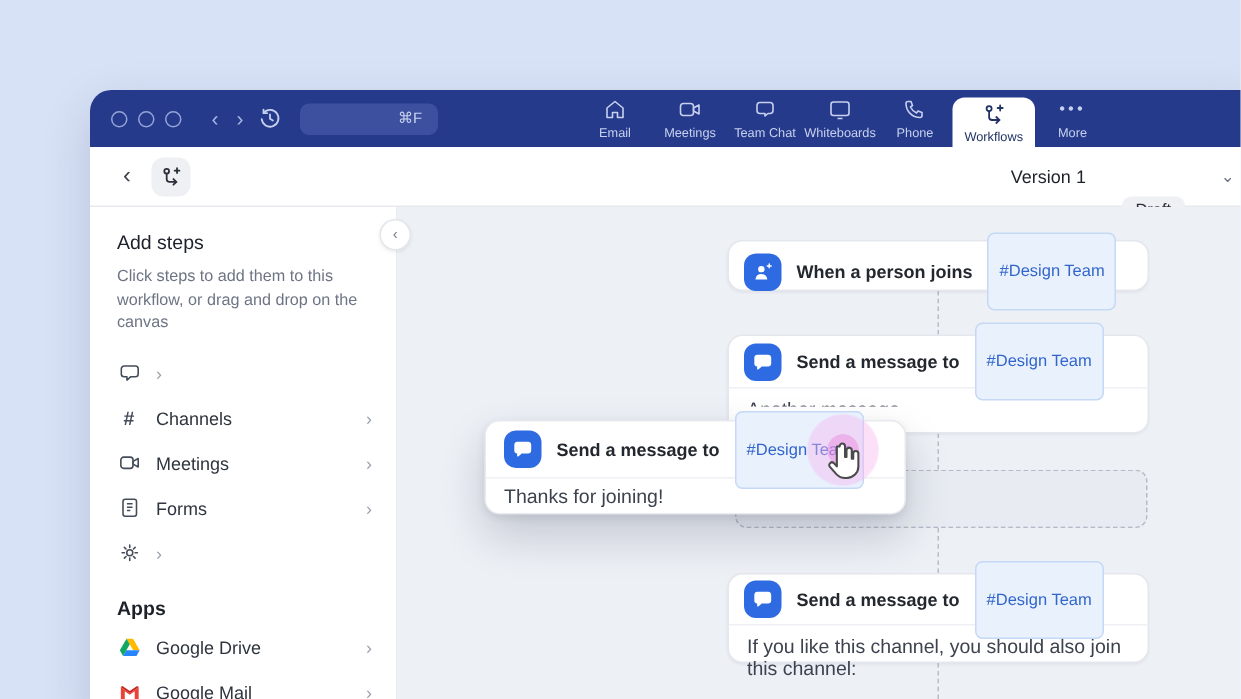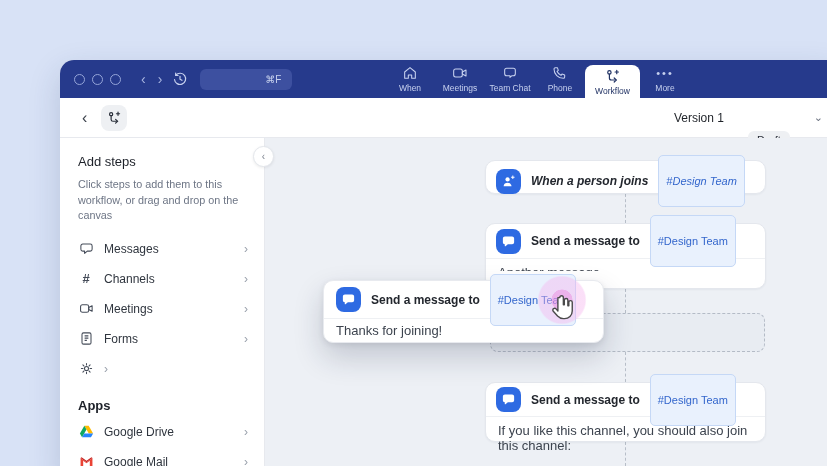--- a/index.html
+++ b/index.html
@@ -123,49 +123,56 @@
         </svg>
       <input placeholder="Search" style="">
       <span class="kbd">⌘F</span>
     </div>
 
     <div class="mainnav">
       <div class="navitem">
         <svg viewBox="0 0 24 24" fill="none" stroke="currentColor" stroke-width="1.6" stroke-linejoin="round">
             <path d="M4 10.5L12 4l8 6.5V20h-5.5v-5h-5v5H4z"></path>
           </svg>
-        <span class="nlabel">When</span>
+        <span class="nlabel">Email</span>
       </div>
       <div class="navitem">
         <svg viewBox="0 0 24 24" fill="none" stroke="currentColor" stroke-width="1.6" stroke-linejoin="round">
             <rect x="2.5" y="6" width="13" height="12" rx="3"></rect>
             <path d="M15.5 10.5L21 7.5v9l-5.5-3z"></path>
           </svg>
         <span class="nlabel">Meetings</span>
       </div>
       <div class="navitem">
         <svg viewBox="0 0 24 24" fill="none" stroke="currentColor" stroke-width="1.6" stroke-linejoin="round">
             <path d="M7 5h10a3 3 0 0 1 3 3v5a3 3 0 0 1-3 3h-2l-3 2.5V16H7a3 3 0 0 1-3-3V8a3 3 0 0 1 3-3z"></path>
           </svg>
         <span class="nlabel">Team Chat</span>
+      </div>
+      <div class="navitem">
+        <svg viewBox="0 0 24 24" fill="none" stroke="currentColor" stroke-width="1.6" stroke-linejoin="round">
+            <rect x="3" y="4.5" width="18" height="13.5" rx="2.5"></rect>
+            <path d="M9.5 21h5"></path>
+          </svg>
+        <span class="nlabel">Whiteboards</span>
       </div>
       <div class="navitem">
         <svg viewBox="0 0 24 24" fill="none" stroke="currentColor" stroke-width="1.6" stroke-linejoin="round">
             <path d="M5 4h3l1.5 4-2 1.5a12 12 0 0 0 6 6L15 13.5 19 15v3a2 2 0 0 1-2 2A14 14 0 0 1 3 6a2 2 0 0 1 2-2z"></path>
           </svg>
         <span class="nlabel">Phone</span>
       </div>
       <div class="navitem active">
         <svg viewBox="0 0 20 20" fill="none" stroke="currentColor" stroke-width="1.5" stroke-linecap="round">
             <circle cx="5.5" cy="5.5" r="2.1"></circle>
             <path d="M5.5 7.6v4.9a2.5 2.5 0 0 0 2.5 2.5h5.5"></path>
             <path d="M11.5 12.5l2.6 2.5-2.6 2.5"></path>
             <path d="M12.6 5h4.2M14.7 2.9v4.2"></path>
           </svg>
-        <span class="nlabel">Workflow</span>
+        <span class="nlabel">Workflows</span>
       </div>
       <div class="navitem">
         <span class="dots">•••</span>
         <span class="nlabel">More</span>
       </div>
     </div>
   </div>
 
   <div class="appheader">
     <span class="backchev">‹</span>
@@ -189,21 +196,20 @@
     <aside class="sidebar">
       <div class="sb-heading">Add steps</div>
       <div class="sb-desc">Click steps to add them to this workflow, or drag and drop on the canvas</div>
 
       <div class="sb-row">
         <span class="sicon">
           <svg viewBox="0 0 20 20" fill="none" stroke="#454c59" stroke-width="1.4" stroke-linejoin="round">
               <path d="M5 4h10a2.5 2.5 0 0 1 2.5 2.5V11a2.5 2.5 0 0 1-2.5 2.5h-4l-3.5 3v-3H5A2.5 2.5 0 0 1 2.5 11V6.5A2.5 2.5 0 0 1 5 4z"></path>
             </svg>
         </span>
-        <span class="sb-label">Messages</span>
         <span class="sb-chev">›</span>
       </div>
       <div class="sb-row">
         <span class="sicon hashicon">#</span>
         <span class="sb-label">Channels</span>
         <span class="sb-chev">›</span>
       </div>
       <div class="sb-row">
         <span class="sicon">
           <svg viewBox="0 0 24 24" fill="none" stroke="#454c59" stroke-width="1.7" stroke-linejoin="round">
@@ -257,21 +263,21 @@
         <span class="sb-label">Google Mail</span>
         <span class="sb-chev">›</span>
       </div>
     </aside>
 
     <div class="collapsebtn">‹</div>
 
     <main class="canvas">
 
       <div class="node" style="top:22px; height:34px;">
-        <div class="nodehead" style="height:40px;font-style:italic;">
+        <div class="nodehead" style="height:40px;">
           <span class="stepicon">
             <svg viewBox="0 0 24 24">
                 <circle cx="10.5" cy="8.7" r="3.4" fill="#fff"></circle>
                 <path d="M4.2 19.2a6.4 6.4 0 0 1 12.6 0v.4H4.2z" fill="#fff"></path>
                 <path d="M16.8 5.2h4.2M18.9 3.1v4.2" stroke="#fff" stroke-width="1.6" stroke-linecap="round"></path>
               </svg>
           </span>
           <span class="ntitle">When a person joins</span>
           <span class="pill">#Design Team</span>
         </div>

